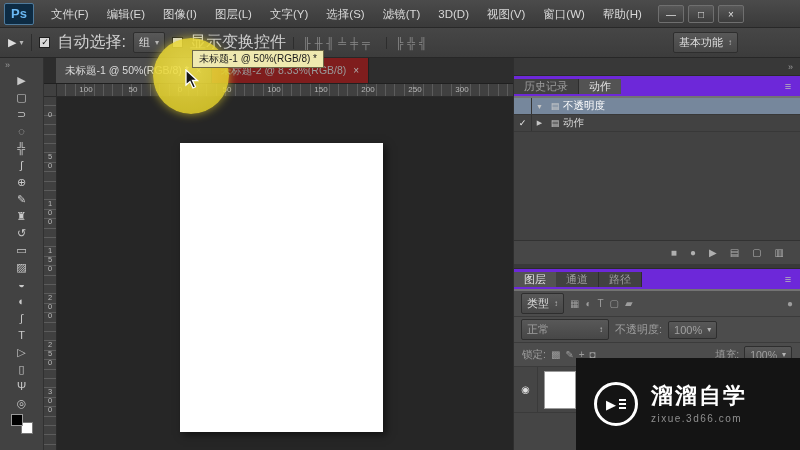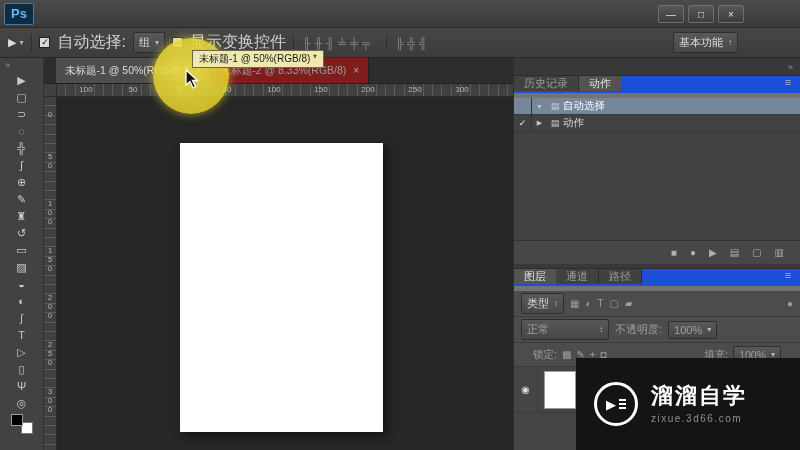--- a/index.html
+++ b/index.html
@@ -46,39 +46,39 @@
   .hruler span{position:absolute;top:1px;transform:translateX(-50%);font-size:8px;color:#b8b8b8;}
   .viewport{position:absolute;left:0;top:39px;right:0;bottom:0;}
   .vruler{position:absolute;left:0;top:0;width:13px;bottom:0;background:#404040;border-right:1px solid #2a2a2a;background-image:repeating-linear-gradient(to bottom,transparent 0 8.4px,#5c5c5c 8.4px 9.4px);z-index:2;}
   .vruler span{position:absolute;left:2px;writing-mode:vertical-rl;text-orientation:upright;font-size:7.5px;color:#b8b8b8;line-height:1;}
   .pasteboard{position:absolute;left:13px;top:0;right:0;bottom:0;background:#262626;}
   .canvas{position:absolute;left:123px;top:46px;width:203px;height:289px;background:#ffffff;box-shadow:3px 3px 8px rgba(0,0,0,.55);}
 
   
   .dock{position:absolute;right:0;top:58px;width:287px;bottom:0;background:#4c4c4c;border-left:1px solid #2e2e2e;z-index:4;}
   .dock-header{height:18px;background:#383838;border-bottom:1px solid #2b2b2b;display:flex;justify-content:flex-end;align-items:center;padding:0 7px;color:#9a9a9a;font-size:9px;}
-  .ptabs{height:22px;display:flex;background:#1d4ed8;align-items:flex-start;border-bottom:5px solid #737373;}
+  .ptabs{height:22px;display:flex;background:#6d28d9;align-items:center;border-bottom:2px solid #737373;}
   .ptab{padding:0 10px;display:flex;align-items:center;font-size:11px;white-space:nowrap;}
   .ptab.active{background:#535353;color:#e3e3e3;}
   .ptab.inactive{background:#414141;color:#9c9c9c;border-right:1px solid #2d2d2d;}
   .ptab-fill{flex:1;}
   .pmenu{width:24px;display:flex;align-items:center;justify-content:center;color:#b8b8b8;font-size:11px;}
   .actions-body{height:142px;background:#424242;overflow:hidden;}
   .action-row{height:17px;display:flex;align-items:center;font-size:10.5px;color:#d5d5d5;border-bottom:1px solid #383838;}
   .action-row.selected{background:#76879c;color:#fff;}
   .acheck{width:18px;height:100%;border-right:1px solid #333;display:flex;align-items:center;justify-content:center;font-size:9px;color:#eee;}
   .aexp{width:15px;text-align:center;font-size:7px;color:#c5c5c5;}
   .afolder{width:16px;text-align:center;font-size:9px;color:#cfcfcf;}
   .actions-foot{height:24px;background:#474747;border-top:1px solid #323232;display:flex;align-items:center;justify-content:flex-end;gap:13px;padding:0 16px;color:#b0b0b0;font-size:10px;}
   .dock-gap{height:5px;background:#393939;border-bottom:1px solid #2c2c2c;}
   .filter-row{height:26px;display:flex;align-items:center;gap:6px;padding:0 7px;background:#4c4c4c;border-bottom:1px solid #3b3b3b;}
   .licon{color:#9d9d9d;font-size:10px;}
   .blend-row{height:26px;display:flex;align-items:center;gap:6px;padding:0 7px;background:#4c4c4c;border-bottom:1px solid #3b3b3b;color:#9d9d9d;}
   .combo.dim{color:#a0a0a0;}
-  .lock-row{height:24px;display:flex;align-items:center;gap:5px;padding:0 19px;background:#4c4c4c;border-bottom:1px solid #3b3b3b;color:#9d9d9d;font-size:10.5px;}
+  .lock-row{height:24px;display:flex;align-items:center;gap:5px;padding:0 8px;background:#4c4c4c;border-bottom:1px solid #3b3b3b;color:#9d9d9d;font-size:10.5px;}
   .layers-body{height:83px;background:#454545;}
   .layer-row{height:46px;display:flex;align-items:stretch;border-bottom:1px solid #3a3a3a;}
   .eye-cell{width:24px;border-right:1px solid #3a3a3a;display:flex;align-items:center;justify-content:center;color:#dedede;font-size:10px;}
   .layer-thumb{width:32px;height:38px;background:#fff;border:1px solid #9a9a9a;margin:4px 6px;}
 
   
   .watermark{position:absolute;left:576px;top:358px;width:224px;height:92px;background:#141414;z-index:30;display:flex;align-items:center;gap:13px;padding-left:18px;}
   .wm-logo{width:44px;height:44px;border:3px solid #fff;border-radius:50%;display:flex;align-items:center;justify-content:center;gap:3px;flex-shrink:0;}
   .wm-play{color:#fff;font-size:13px;line-height:1;}
   .wm-bars{display:flex;flex-direction:column;gap:2px;}
@@ -91,20 +91,33 @@
   .tooltip{position:absolute;left:192px;top:50px;background:#efe9b0;border:1px solid #6d6848;color:#1b1b1b;font-size:10px;padding:1px 6px;white-space:nowrap;z-index:45;}
   .cursor{position:absolute;left:185px;top:69px;z-index:50;}
 </style>
 </head>
 <body>
 
 <div class="app">
 
   <div class="titlebar">
     <div class="ps-logo">Ps</div>
+    <div class="menu">
+      <span class="menu-item">文件(F)</span>
+      <span class="menu-item">编辑(E)</span>
+      <span class="menu-item">图像(I)</span>
+      <span class="menu-item">图层(L)</span>
+      <span class="menu-item">文字(Y)</span>
+      <span class="menu-item">选择(S)</span>
+      <span class="menu-item">滤镜(T)</span>
+      <span class="menu-item">3D(D)</span>
+      <span class="menu-item">视图(V)</span>
+      <span class="menu-item">窗口(W)</span>
+      <span class="menu-item">帮助(H)</span>
+    </div>
     <div class="win-controls">
       <span class="win-btn">—</span>
       <span class="win-btn">□</span>
       <span class="win-btn">×</span>
     </div>
   </div>
 
   <div class="optionsbar">
     <span class="tool-preview">
       <span>▶</span>
@@ -257,21 +270,21 @@
       <span class="ptab inactive">历史记录</span>
       <span class="ptab active">动作</span>
       <span class="ptab-fill"></span>
       <span class="pmenu">≡</span>
     </div>
     <div class="actions-body">
       <div class="action-row selected">
         <span class="acheck"></span>
         <span class="aexp">▼</span>
         <span class="afolder">▤</span>
-        <span>自动选择</span>
+        <span>不透明度</span>
       </div>
       <div class="action-row">
         <span class="acheck">✓</span>
         <span class="aexp">▶</span>
         <span class="afolder">▤</span>
         <span>动作</span>
       </div>
     </div>
     <div class="actions-foot">
       <span>■</span>

